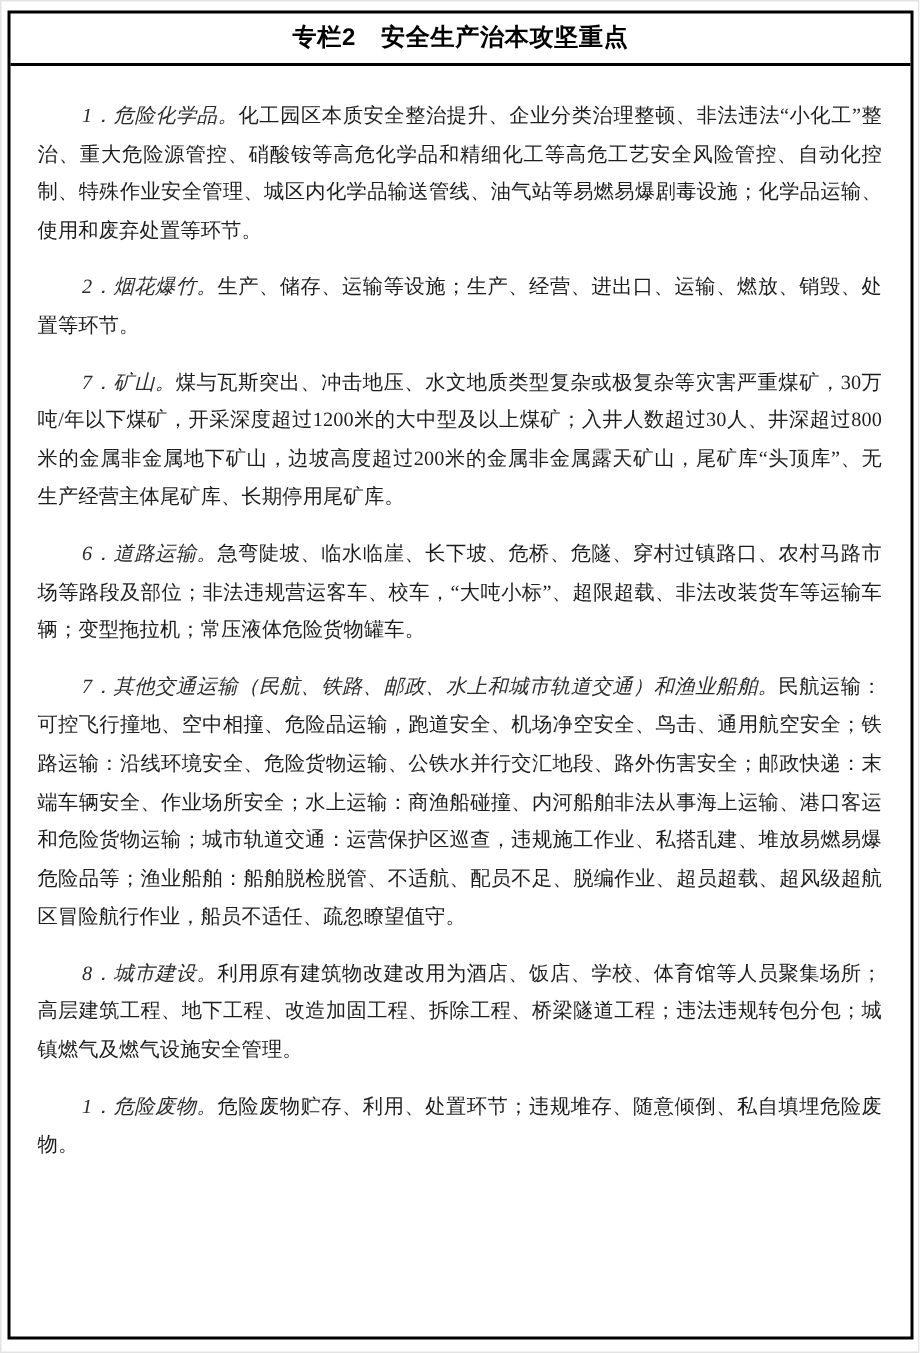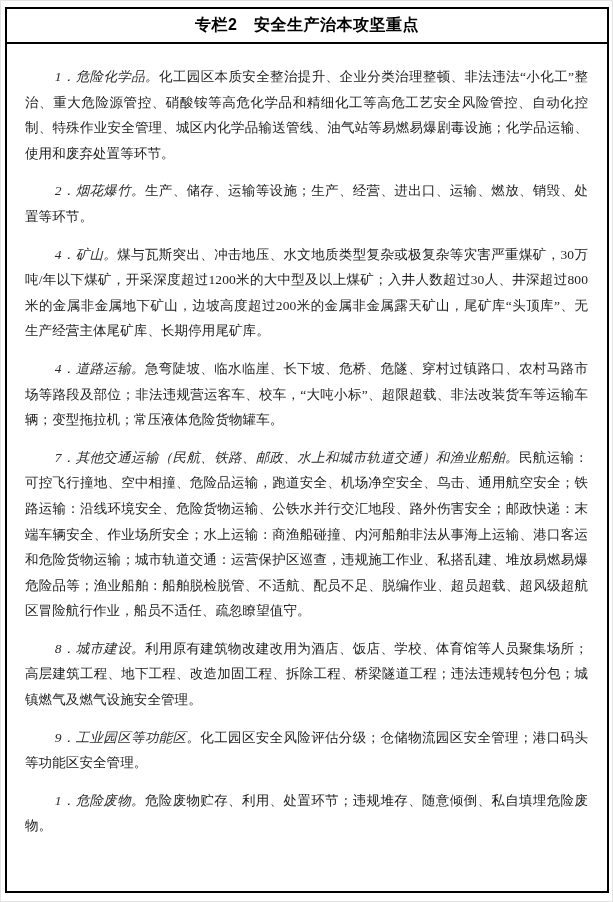--- a/index.html
+++ b/index.html
@@ -65,28 +65,27 @@
 
 <div class="page">
   <div class="panel">
     <div class="panel-title">专栏2　安全生产治本攻坚重点</div>
     <div class="panel-body">
 
         <p><span class="item-lead">1．危险化学品。</span><span class="item-text">化工园区本质安全整治提升、企业分类治理整顿、非法违法“小化工”整治、重大危险源管控、硝酸铵等高危化学品和精细化工等高危工艺安全风险管控、自动化控制、特殊作业安全管理、城区内化学品输送管线、油气站等易燃易爆剧毒设施；化学品运输、使用和废弃处置等环节。</span></p>
 
         <p><span class="item-lead">2．烟花爆竹。</span><span class="item-text">生产、储存、运输等设施；生产、经营、进出口、运输、燃放、销毁、处置等环节。</span></p>
 
-        <p><span class="item-lead">4．矿山。</span><span class="item-text">煤与瓦斯突出、冲击地压、水文地质类型复杂或极复杂等灾害严重煤矿，30万吨/年以下煤矿，开采深度超过1200米的大中型及以上煤矿；入井人数超过30人、井深超过800米的金属非金属地下矿山，边坡高度超过200米的金属非金属露天矿山，尾矿库“头顶库”、无生产经营主体尾矿库、长期停用尾矿库。</span></p>
+        <p><span class="item-lead">7．矿山。</span><span class="item-text">煤与瓦斯突出、冲击地压、水文地质类型复杂或极复杂等灾害严重煤矿，30万吨/年以下煤矿，开采深度超过1200米的大中型及以上煤矿；入井人数超过30人、井深超过800米的金属非金属地下矿山，边坡高度超过200米的金属非金属露天矿山，尾矿库“头顶库”、无生产经营主体尾矿库、长期停用尾矿库。</span></p>
 
 
 
-        <p><span class="item-lead">4．道路运输。</span><span class="item-text">急弯陡坡、临水临崖、长下坡、危桥、危隧、穿村过镇路口、农村马路市场等路段及部位；非法违规营运客车、校车，“大吨小标”、超限超载、非法改装货车等运输车辆；变型拖拉机；常压液体危险货物罐车。</span></p>
+        <p><span class="item-lead">6．道路运输。</span><span class="item-text">急弯陡坡、临水临崖、长下坡、危桥、危隧、穿村过镇路口、农村马路市场等路段及部位；非法违规营运客车、校车，“大吨小标”、超限超载、非法改装货车等运输车辆；变型拖拉机；常压液体危险货物罐车。</span></p>
 
         <p><span class="item-lead">7．其他交通运输（民航、铁路、邮政、水上和城市轨道交通）和渔业船舶。</span><span class="item-text">民航运输：可控飞行撞地、空中相撞、危险品运输，跑道安全、机场净空安全、鸟击、通用航空安全；铁路运输：沿线环境安全、危险货物运输、公铁水并行交汇地段、路外伤害安全；邮政快递：末端车辆安全、作业场所安全；水上运输：商渔船碰撞、内河船舶非法从事海上运输、港口客运和危险货物运输；城市轨道交通：运营保护区巡查，违规施工作业、私搭乱建、堆放易燃易爆危险品等；渔业船舶：船舶脱检脱管、不适航、配员不足、脱编作业、超员超载、超风级超航区冒险航行作业，船员不适任、疏忽瞭望值守。</span></p>
 
         <p><span class="item-lead">8．城市建设。</span><span class="item-text">利用原有建筑物改建改用为酒店、饭店、学校、体育馆等人员聚集场所；高层建筑工程、地下工程、改造加固工程、拆除工程、桥梁隧道工程；违法违规转包分包；城镇燃气及燃气设施安全管理。</span></p>
 
-        <p><span class="item-lead">9．工业园区等功能区。</span><span class="item-text">化工园区安全风险评估分级；仓储物流园区安全管理；港口码头等功能区安全管理。</span></p>
 
         <p><span class="item-lead">1．危险废物。</span><span class="item-text">危险废物贮存、利用、处置环节；违规堆存、随意倾倒、私自填埋危险废物。</span></p>
       </div>
   </div>
 </div>
 
 </body></html>

